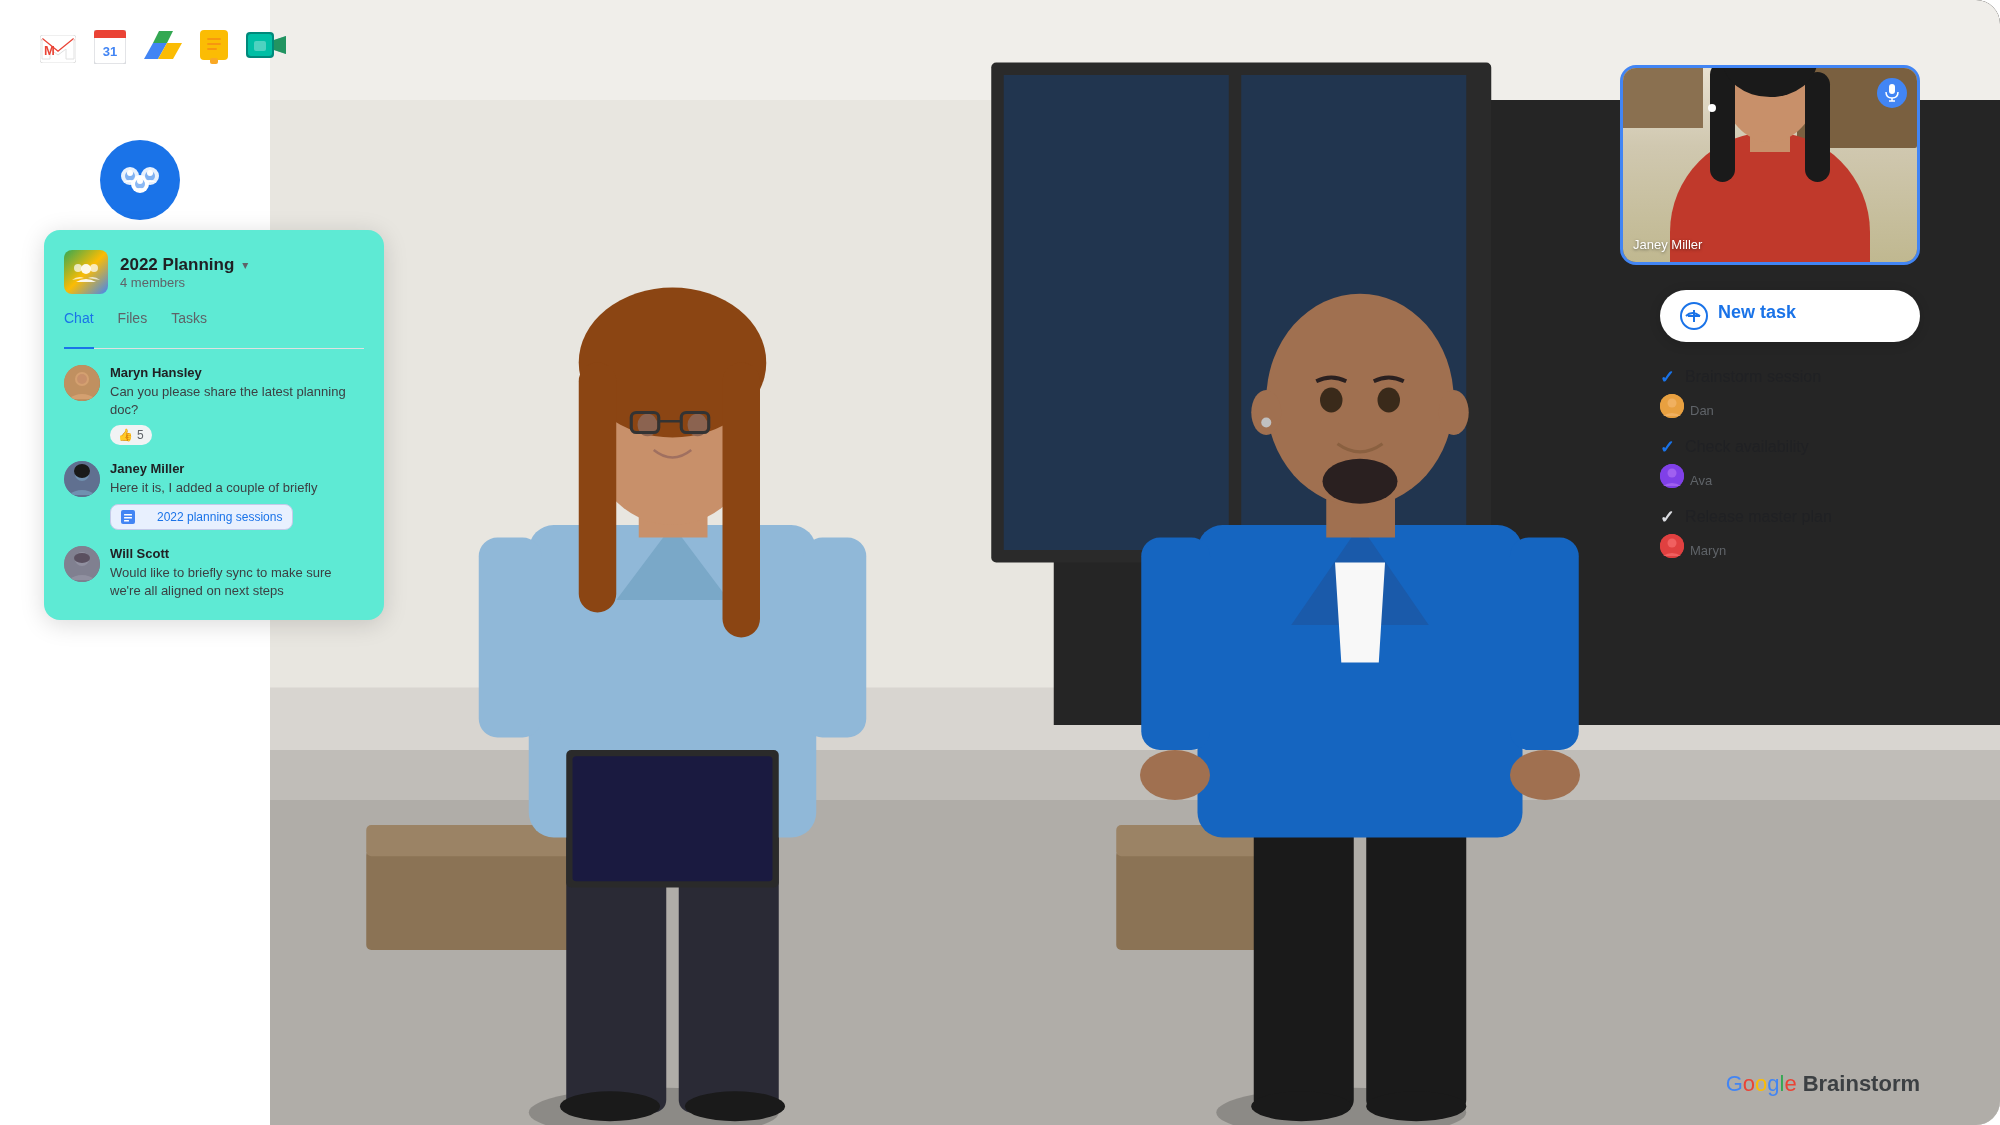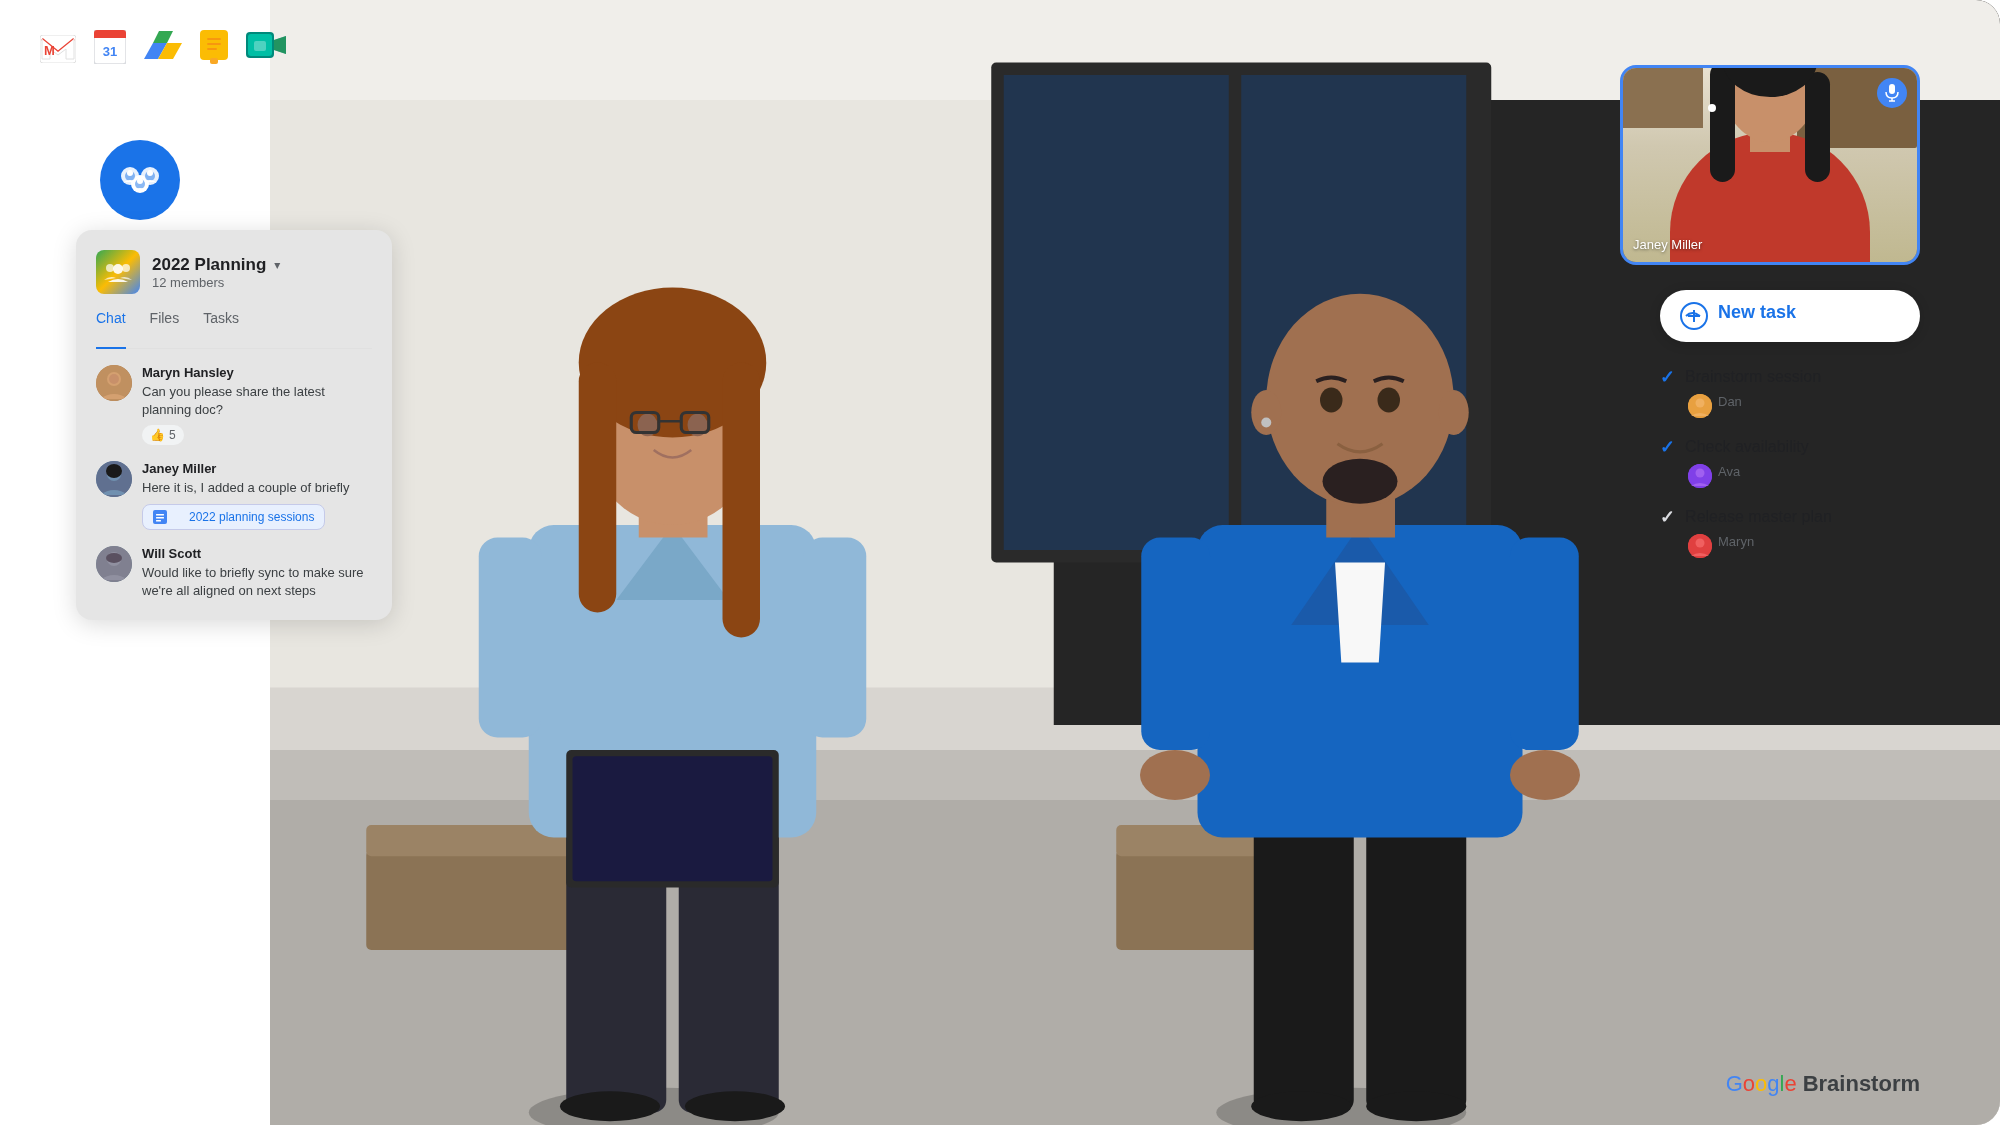--- a/index.html
+++ b/index.html
@@ -38,23 +38,23 @@
       font-size: 22px;
       font-weight: 500;
       color: #1a73e8;
       margin-bottom: 30px;
     }
 
     
     .chat-card {
       position: absolute;
       top: 230px;
-      left: 76px;
-      width: 316px;
-      background: #e5e5e5;
+      left: 44px;
+      width: 340px;
+      background: #5eead4;
       border-radius: 16px;
       box-shadow: 0 4px 24px rgba(0,0,0,0.15);
       padding: 20px;
       z-index: 20;
     }
 
     .chat-header {
       display: flex;
       align-items: center;
       gap: 12px;
@@ -295,23 +295,22 @@
     }
 
     .task-title {
       font-size: 16px;
       color: #202124;
       font-weight: 500;
     }
 
     .task-assignee {
       display: flex;
-      align-items: flex-start;
+      align-items: flex-end;
       gap: 6px;
-      margin-left: 28px;
     }
 
     .assignee-avatar {
       width: 24px;
       height: 24px;
       border-radius: 50%;
       display: flex;
       align-items: center;
       justify-content: center;
       font-size: 10px;
@@ -564,21 +563,21 @@
         <circle cx="22" cy="10" r="4" fill="white" opacity="0.7"></circle>
         <path d="M0 22 Q6 17 12 20" fill="white" opacity="0.7"></path>
         <path d="M16 20 Q22 17 28 22" fill="white" opacity="0.7"></path>
       </svg>
     </div>
     <div>
       <div style="display:flex;align-items:center;gap:4px;">
         <span class="chat-title">2022 Planning</span>
         <span class="dropdown-arrow">▾</span>
       </div>
-      <div class="chat-subtitle">12 members</div>
+      <div class="chat-subtitle">4 members</div>
     </div>
   </div>
 
   <div class="chat-tabs">
     <div class="tab active">Chat</div>
     <div class="tab">Files</div>
     <div class="tab">Tasks</div>
   </div>
 
   <div class="chat-messages">

